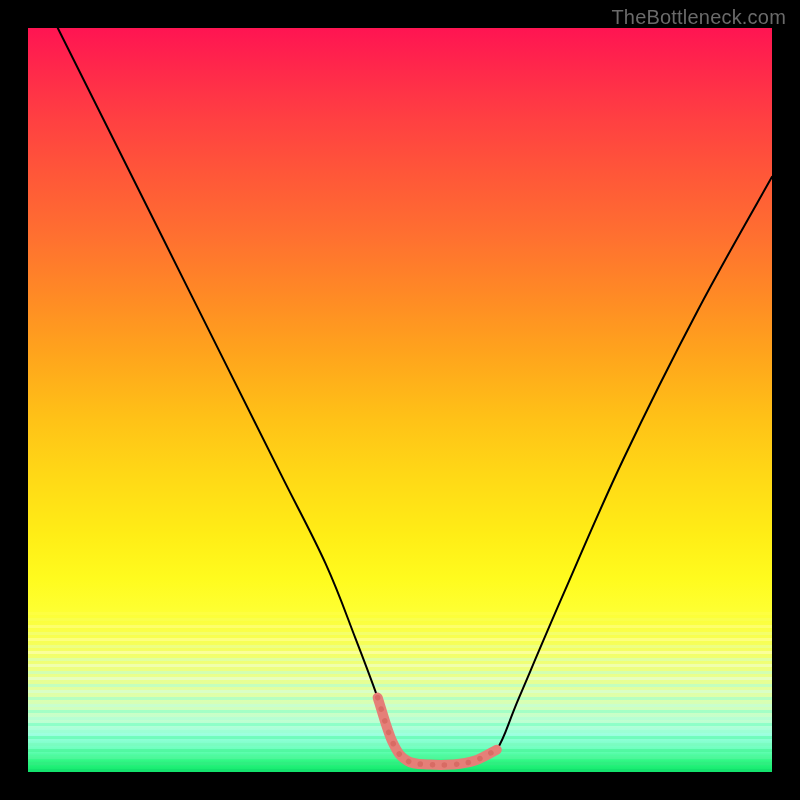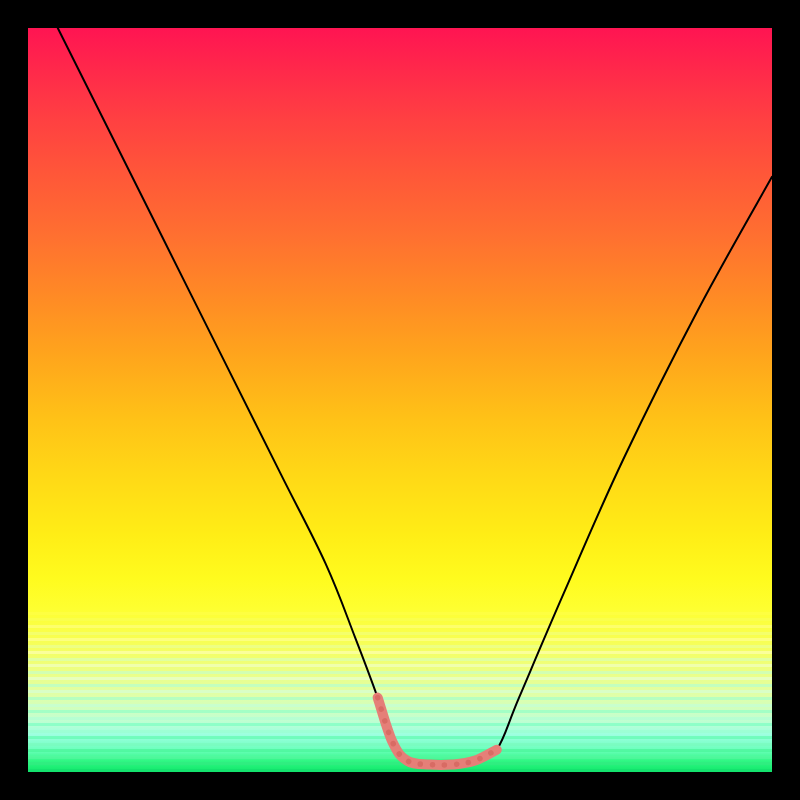--- a/index.html
+++ b/index.html
@@ -80,20 +80,21 @@
     position: absolute;
     left: 0; top: 0;
     width: 100%; height: 100%;
     z-index: 10;
   }
 </style>
 </head>
 <body>
 
 <div class="frame">
+  <div class="watermark">TheBottleneck.com</div>
 
   <div class="plot-area">
     <div class="gradient-base"></div>
 
     <div class="overlay-stripes">
       <div class="stripe" style="bottom:96%; background:rgba(255,255,80,0.45);"></div>
       <div class="stripe" style="bottom:92%; background:rgba(248,255,100,0.40);"></div>
       <div class="stripe" style="bottom:88%; background:rgba(255,255,140,0.55);"></div>
       <div class="stripe" style="bottom:84%; background:rgba(240,255,140,0.50);"></div>
       <div class="stripe" style="bottom:80%; background:rgba(255,255,160,0.60);"></div>

